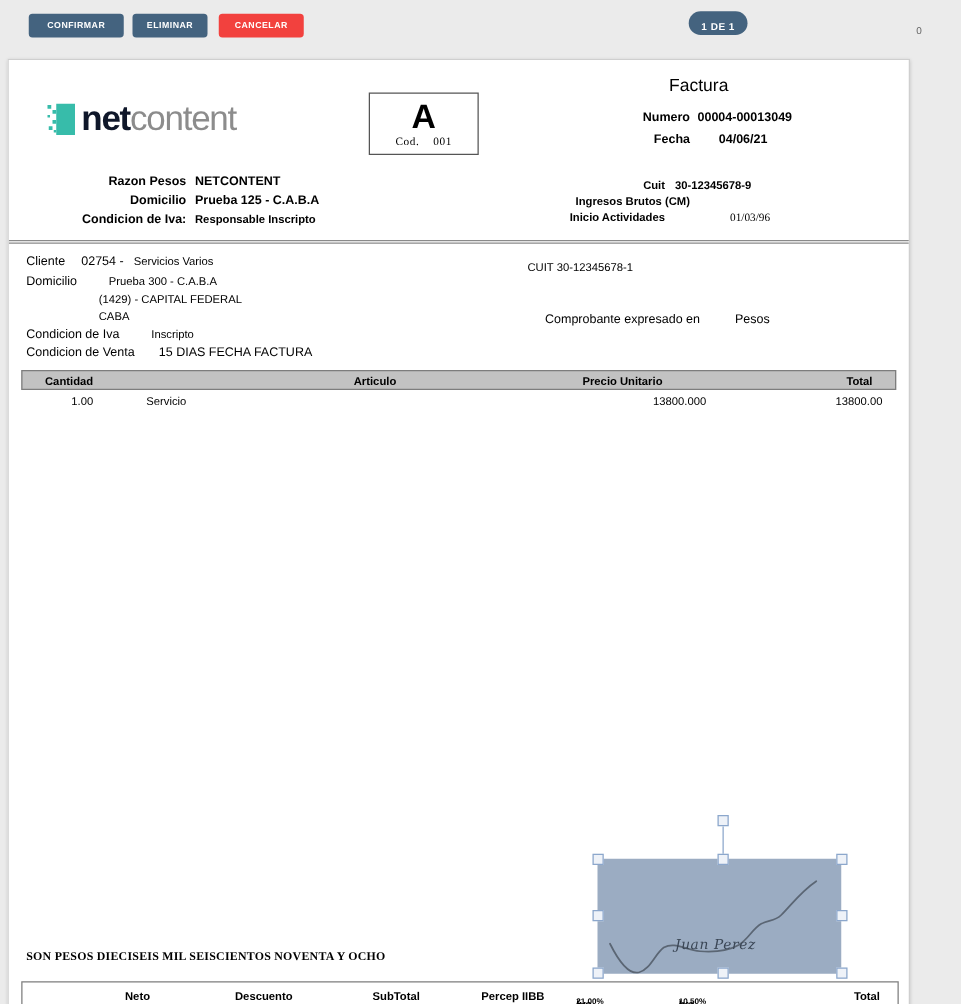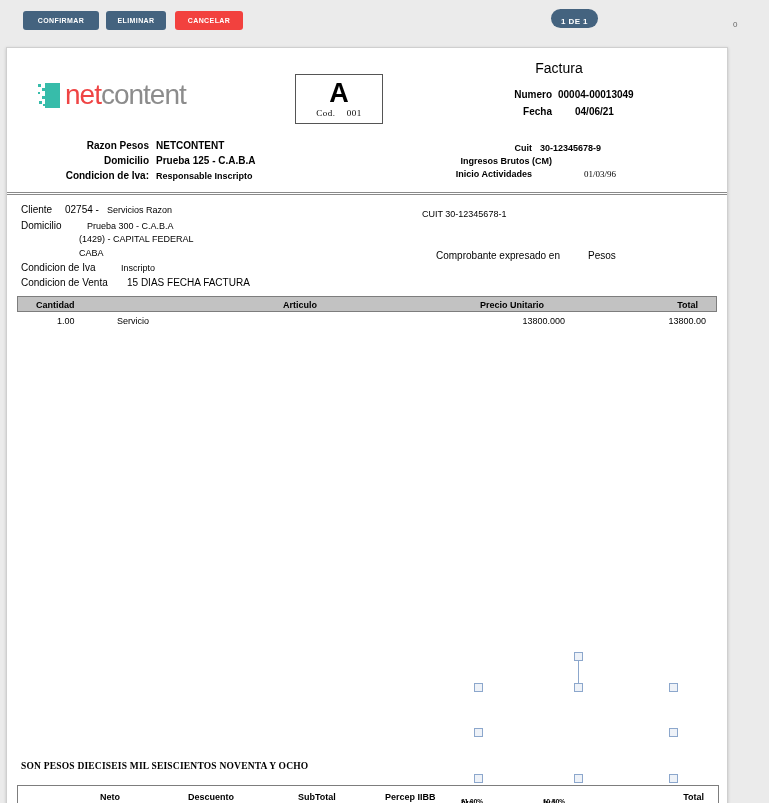--- a/index.html
+++ b/index.html
@@ -66,21 +66,21 @@
   #hdr { position: relative; height: 146px; }
 
   #logo {
     position: absolute; left: 31px; top: 33px;
     display: flex; align-items: center;
   }
   #logo-mark { position: relative; width: 22px; height: 25px; margin-right: 5px; }
   #logo-mark .sq { position: absolute; right: 0; top: 0; width: 15px; height: 25px; background: #37bcaa; }
   #logo-mark .px { position: absolute; background: #37bcaa; }
   #logo-text { font-size: 28px; letter-spacing: -1px; line-height: 1; }
-  #logo-text .a { color: #ef4444; font-weight: 400; }
+  #logo-text .a { color: #0f172a; font-weight: 700; }
   #logo-text .b { color: #8c8c8c; font-weight: 400; }
 
   #abox {
     position: absolute; left: 288px; top: 26px;
     width: 88px; height: 50px;
     border: 1px solid #555;
     background: #fff;
     text-align: center;
   }
   #abox .letter { font-family: "Liberation Sans", sans-serif; font-size: 27px; font-weight: bold; line-height: 30px; margin-top: 3px; }
@@ -146,21 +146,21 @@
   #items { position: relative; margin: 0 10px; }
   #items-head {
     position: relative; height: 16px;
     background: #c2c2c2;
     border: 1px solid #7d7d7d;
     font-size: 9px; font-weight: bold;
   }
   #items-head span { position: absolute; top: 3px; }
   .ih-cant { left: 18px; }
   .ih-art  { left: 265px; }
-  .ih-pu   { right: 172px; padding-left: 25px; }
+  .ih-pu   { right: 186px; padding-left: 25px; }
   .ih-tot  { right: 18px; }
 
   #items-body { position: relative; height: 12px; margin-top: 4px; font-size: 9px; }
   #items-body span { position: absolute; top: 0; }
   .ib-cant { left: 40px; }
   .ib-art  { left: 100px; }
   .ib-pu   { right: 152px; }
   .ib-tot  { right: 11px; }
 
   
@@ -277,21 +277,21 @@
     </div>
     <div class="lbl-row" id="civa-row">
       <span class="k">Condicion de Iva:</span><span class="v">Responsable Inscripto</span>
     </div>
 
     <div id="hdr-rule"></div>
   </div>
 
   <div id="client">
     <div class="cli-line" id="cl-1">
-      <span class="k">Cliente</span><span class="code">02754 -</span><span class="v">Servicios Razon</span>
+      <span class="k">Cliente</span><span class="code">02754 -</span><span class="v">Servicios Varios</span>
     </div>
     <div class="cli-line" id="cl-2">
       <span class="k">Domicilio</span><span class="v">Prueba 300 - C.A.B.A</span>
     </div>
     <div class="cli-line" id="cl-3">(1429) - CAPITAL FEDERAL</div>
     <div class="cli-line" id="cl-4">CABA</div>
     <div class="cli-line" id="cl-5">
       <span class="k">Condicion de Iva</span><span class="v">Inscripto</span>
     </div>
     <div class="cli-line" id="cl-6">
@@ -315,20 +315,26 @@
       <span class="ib-art">Servicio</span>
       <span class="ib-pu">13800.000</span>
       <span class="ib-tot">13800.00</span>
     </div>
   </div>
 
   <div id="sig-wrap">
     <div id="rot-stem"></div>
     <div class="handle" style="left:104px;top:9px;"></div>
 
+    <div id="sig-box">
+      <svg id="sig-svg" width="195" height="92" viewBox="0 0 195 92">
+        <path d="M10,68 C16,80 24,93 33,91 C42,89 46,76 53,71 C62,66 70,73 82,74 C95,75 104,74 113,69 C121,64 124,56 131,52 C137,49 142,50 147,45 C155,37 163,26 175,18" fill="none" stroke="#5b6674" stroke-width="1.4" stroke-linecap="round"></path>
+      </svg>
+      <div id="sig-name">Juan Perez</div>
+    </div>
 
     <div class="handle" style="left:4px;  top:40px;"></div>
     <div class="handle" style="left:104px;top:40px;"></div>
     <div class="handle" style="left:199px;top:40px;"></div>
     <div class="handle" style="left:4px;  top:85px;"></div>
     <div class="handle" style="left:199px;top:85px;"></div>
     <div class="handle" style="left:4px;  top:131px;"></div>
     <div class="handle" style="left:104px;top:131px;"></div>
     <div class="handle" style="left:199px;top:131px;"></div>
   </div>

